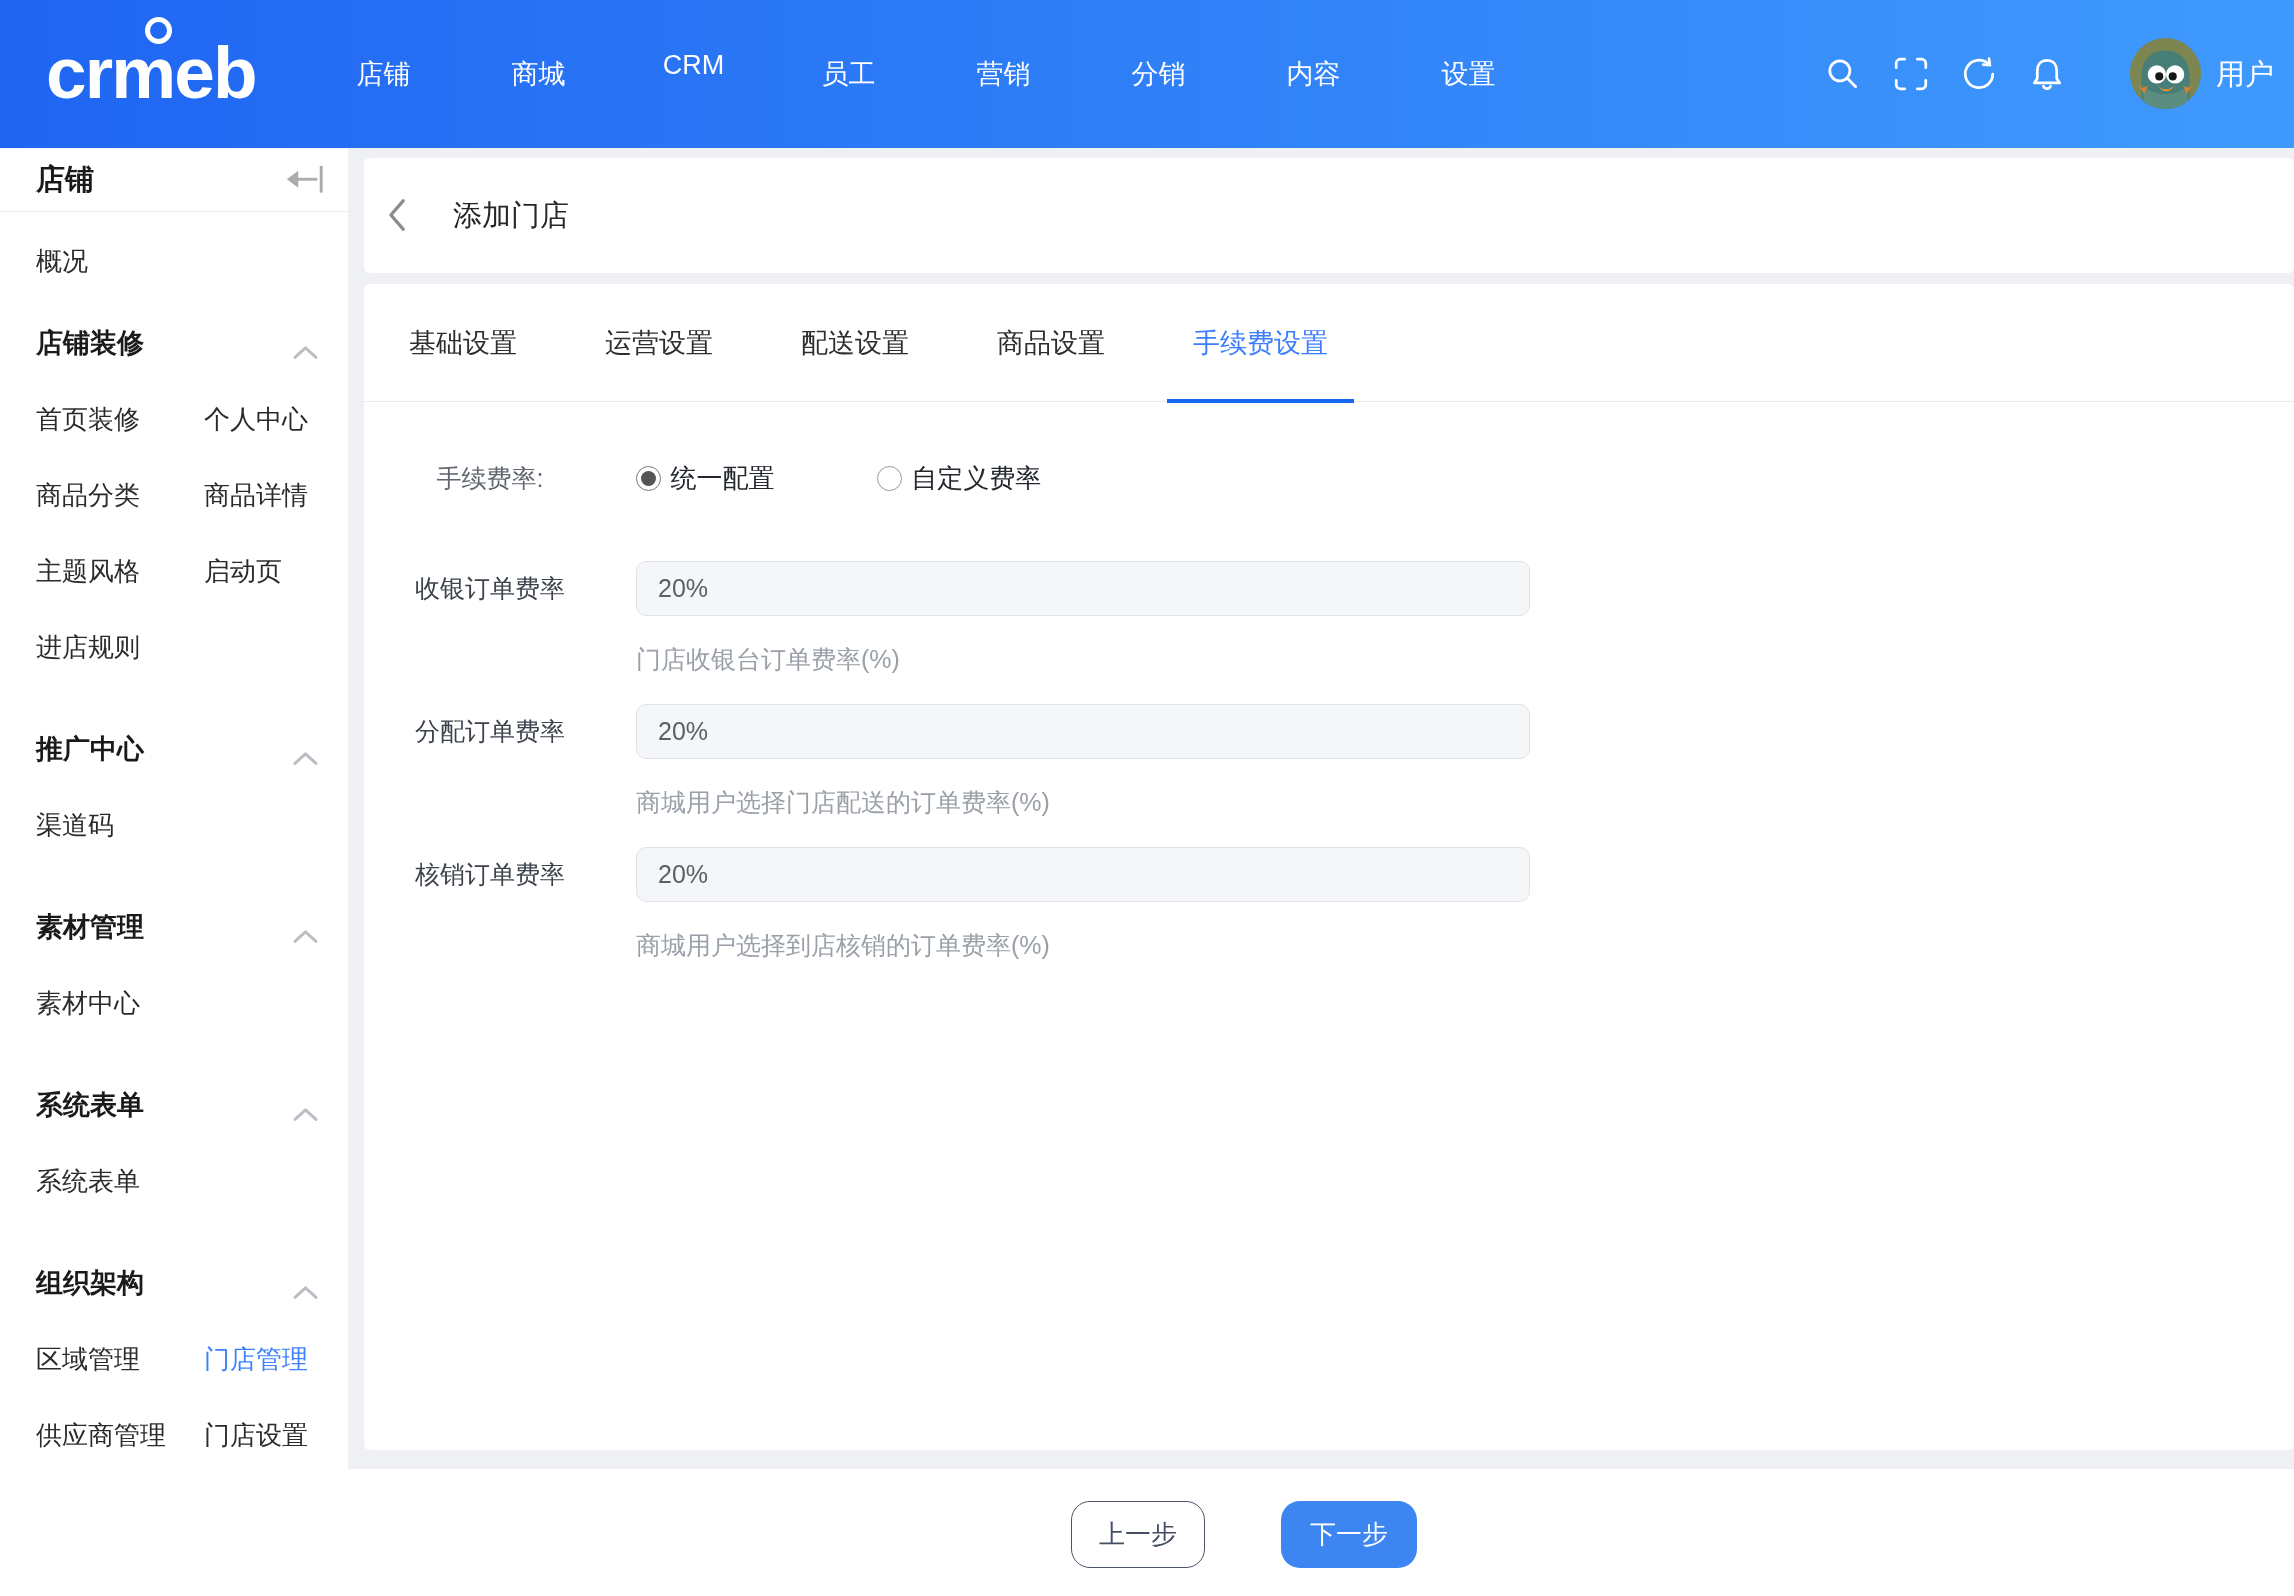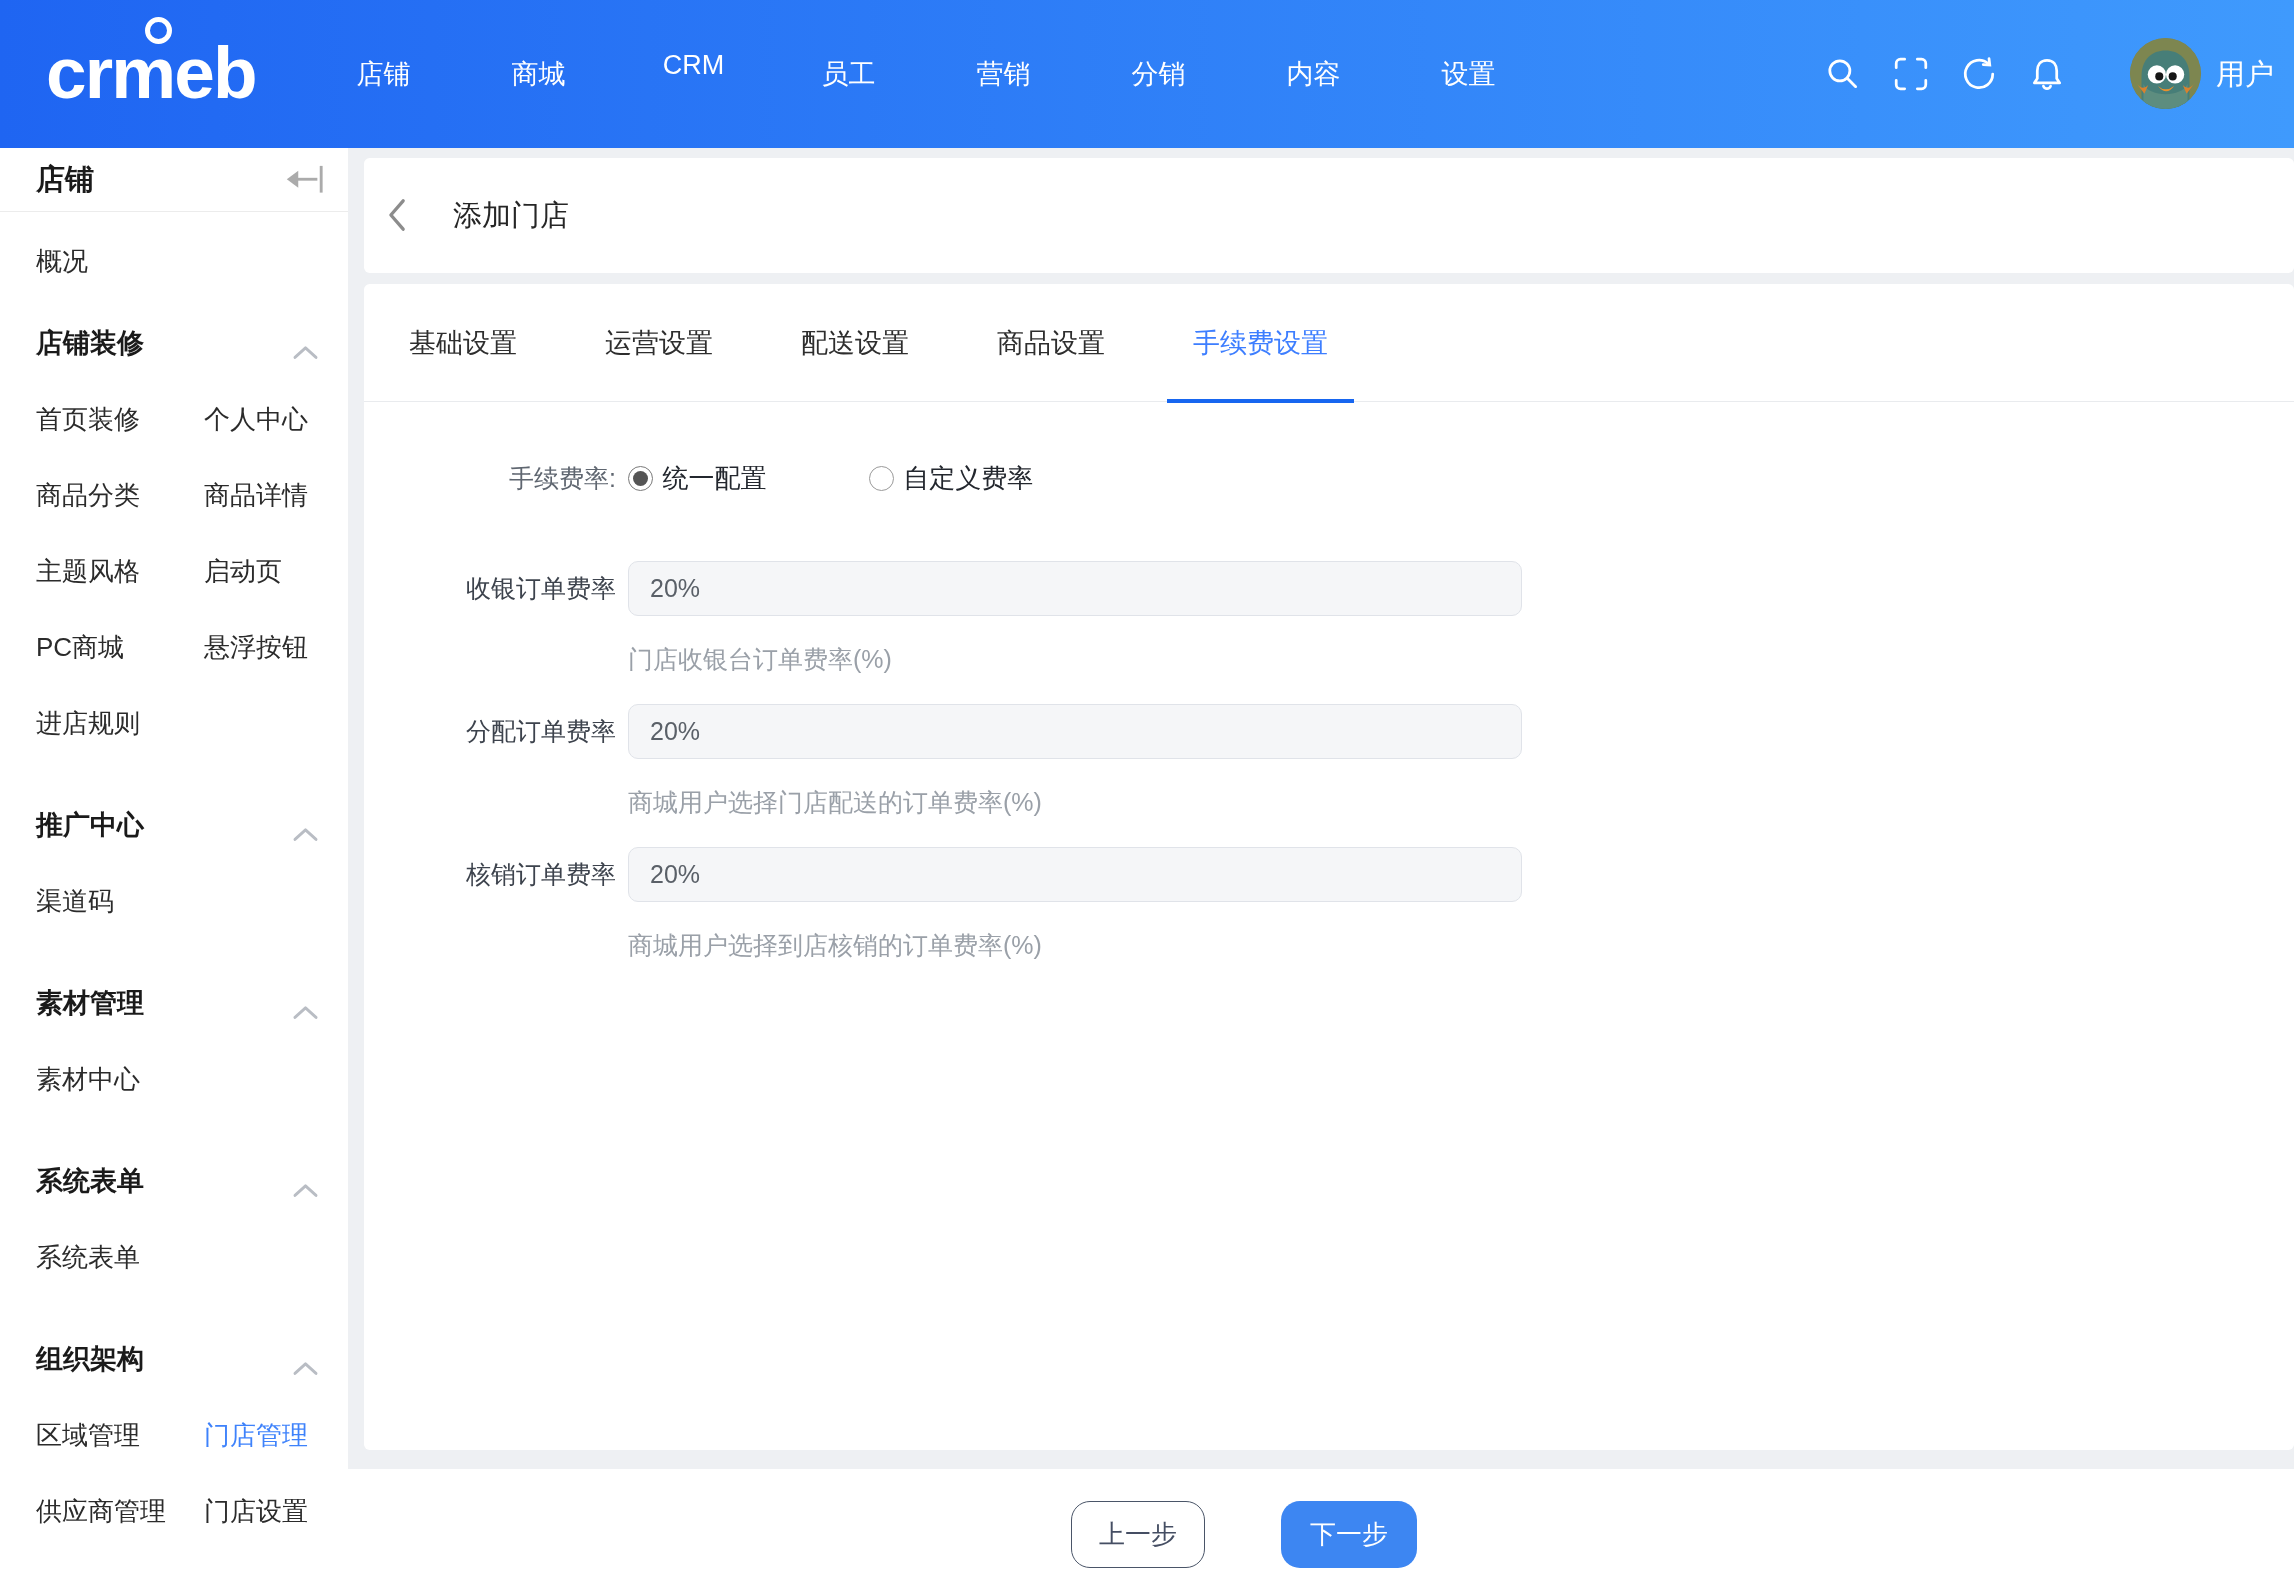--- a/index.html
+++ b/index.html
@@ -44,21 +44,21 @@
   .back{position:absolute;left:23px;top:40px;width:21px;height:34px;cursor:pointer;}
   .page-title{position:absolute;left:89px;top:0;margin:0;font-size:29px;font-weight:400;color:#262626;line-height:115px;}
   .card-body{top:284px;height:1166px;}
   .tabs{height:117px;display:flex;align-items:stretch;border-bottom:1.9px solid #e9ebee;padding-left:19px;}
   .tab{padding:0 26px;margin-right:36px;font-size:27px;color:#2e2e2e;display:flex;align-items:center;position:relative;cursor:pointer;}
   .tab.active{color:#3d7eff;}
   .tab.active::after{content:"";position:absolute;left:0;right:0;bottom:-1.9px;height:3.8px;background:#1766f0;}
   
   .form{padding-top:48px;}
   .form-row{display:flex;align-items:flex-start;}
-  .flabel{width:252px;margin-right:12px;text-align:right;font-size:25px;color:#5f6670;flex:none;}
+  .flabel{width:252px;margin-right:20px;text-align:center;font-size:25px;color:#5f6670;flex:none;}
   .flabel.dark{color:#3d434d;line-height:55px;}
   .radio-row .flabel{line-height:57px;}
   .fcontrol{flex:1;}
   .radio-line{display:flex;align-items:center;height:57px;}
   .radio-wrap{display:flex;align-items:center;font-size:26px;color:#23272e;cursor:pointer;}
   .radio-wrap.second{margin-left:102px;}
   .radio{width:23px;height:23px;border:1.9px solid #9a9a9a;border-radius:50%;margin-right:9.6px;position:relative;flex:none;background:#fff;}
   .radio.checked{border-color:#7a7a7a;}
   .radio.checked::after{content:"";position:absolute;left:3.8px;top:3.8px;width:15.3px;height:15.3px;border-radius:50%;background:#555;}
   .field{margin-top:54px;}
@@ -168,24 +168,20 @@
     </div>
     <div class="side-item">
       <span class="c1">商品分类</span>
       <span class="c2">商品详情</span>
     </div>
     <div class="side-item">
       <span class="c1">主题风格</span>
       <span class="c2">启动页</span>
     </div>
     <div class="side-item">
-      <span class="c1">PC商城</span>
-      <span class="c2">悬浮按钮</span>
-    </div>
-    <div class="side-item">
       <span class="c1">进店规则</span>
     </div>
 
     <div class="side-section gap">
       <span class="c1">推广中心</span>
       <span class="chev"><svg width="27" height="15.3" viewBox="0 0 28 16" fill="none" stroke="#b9bdc4" stroke-width="3" stroke-linecap="round" stroke-linejoin="round">
             <polyline points="3,13 14,3 25,13"></polyline>
           </svg></span>
     </div>
     <div class="side-item">

